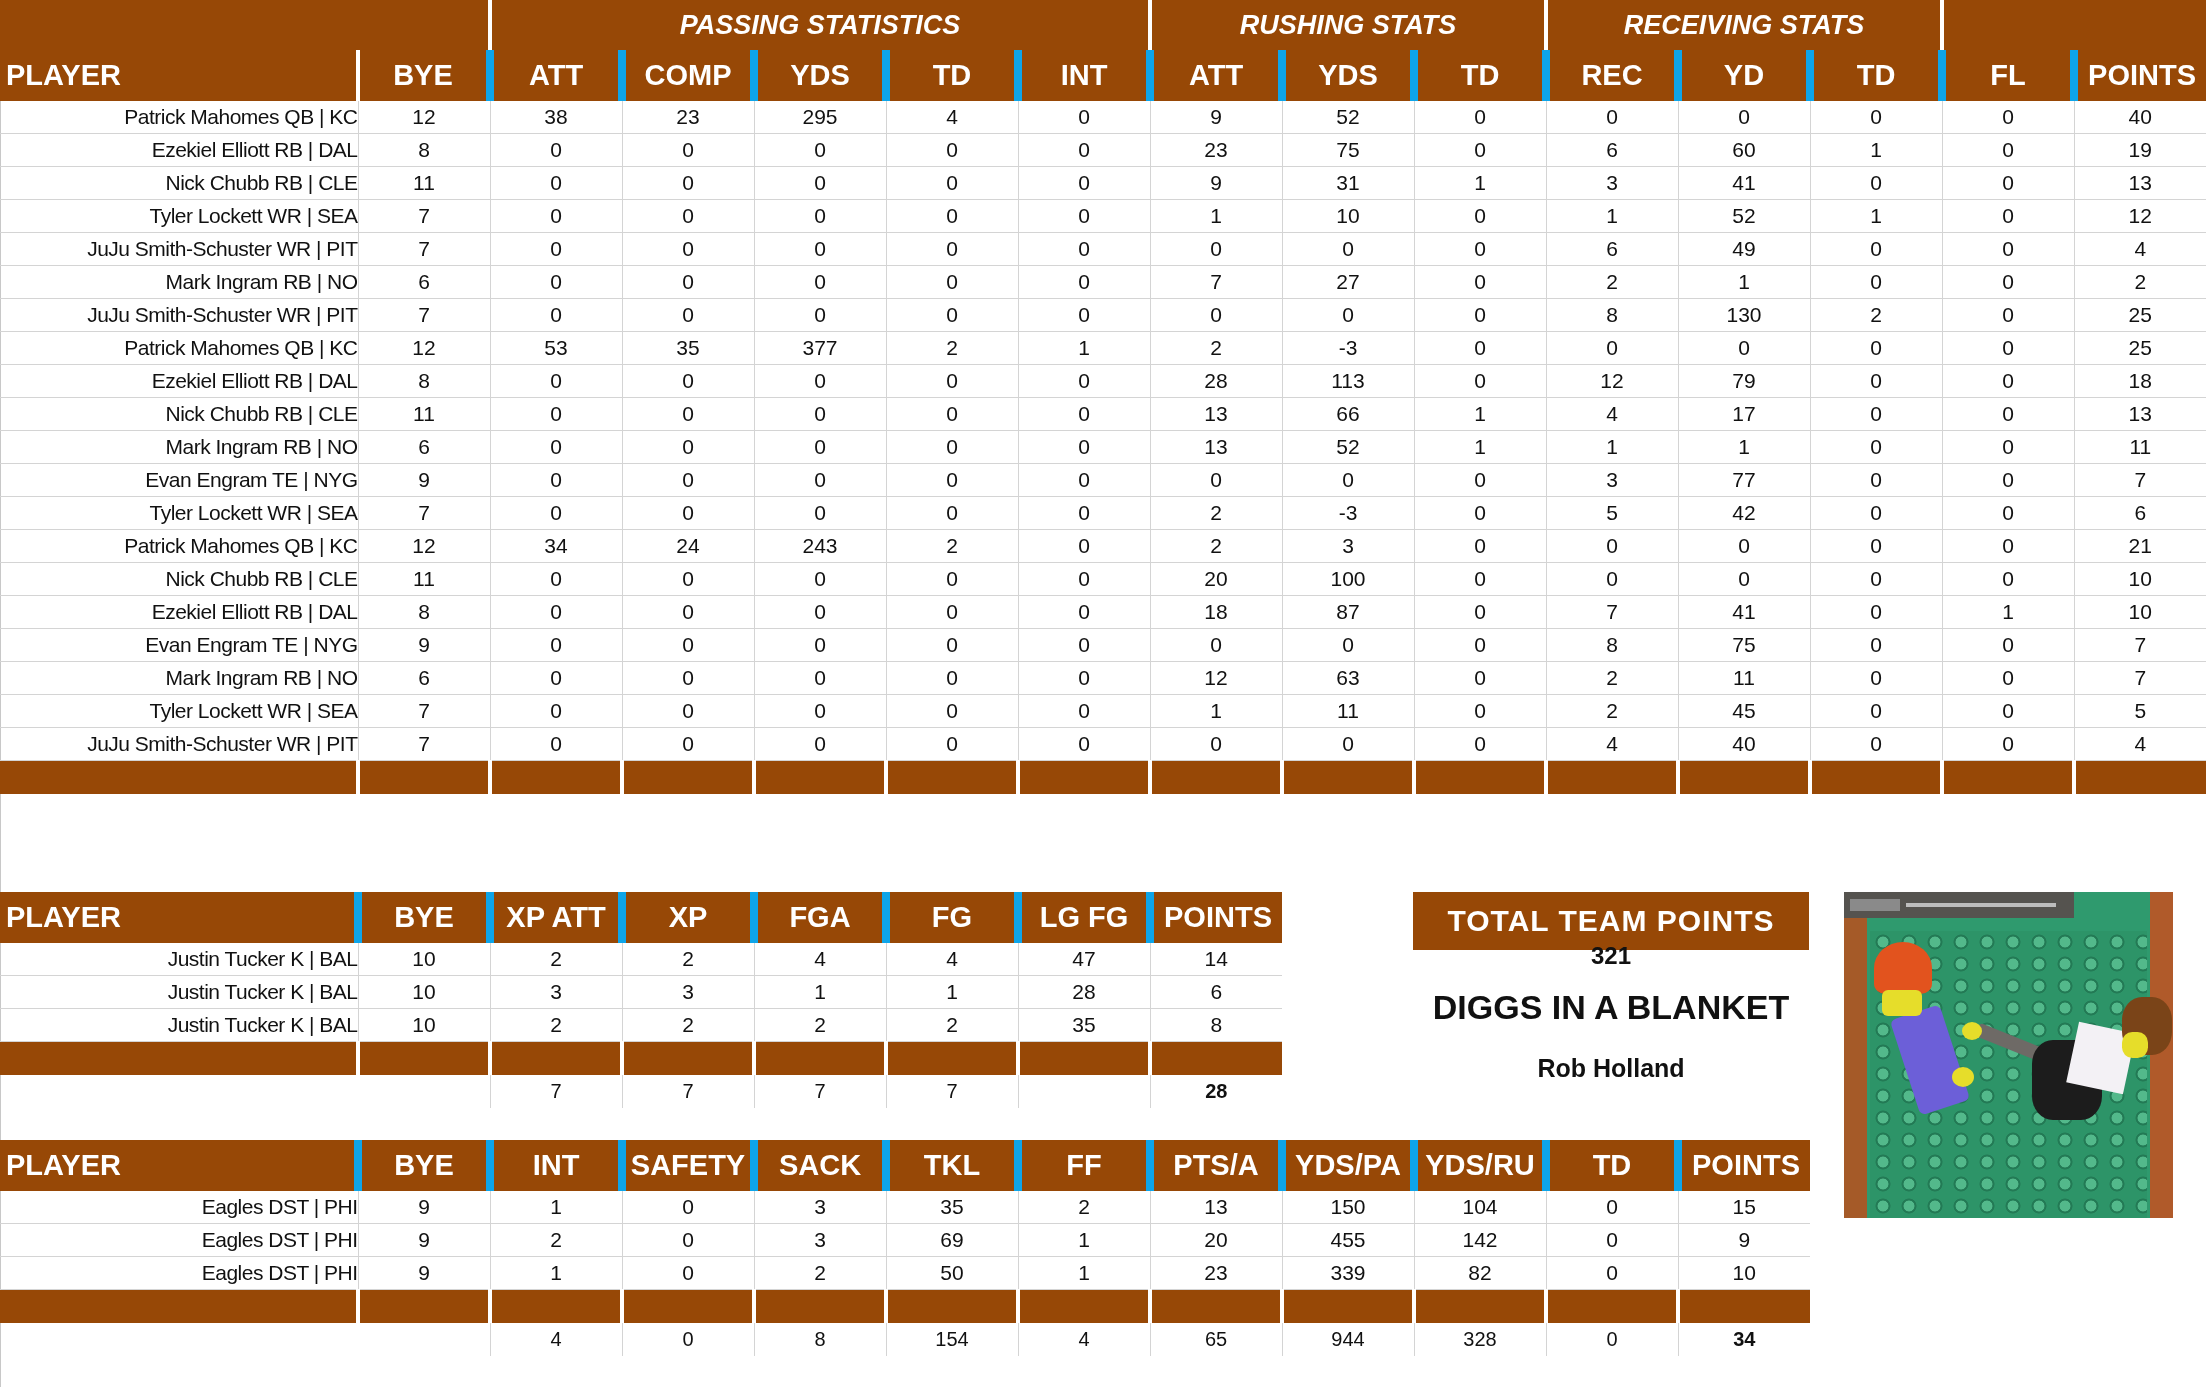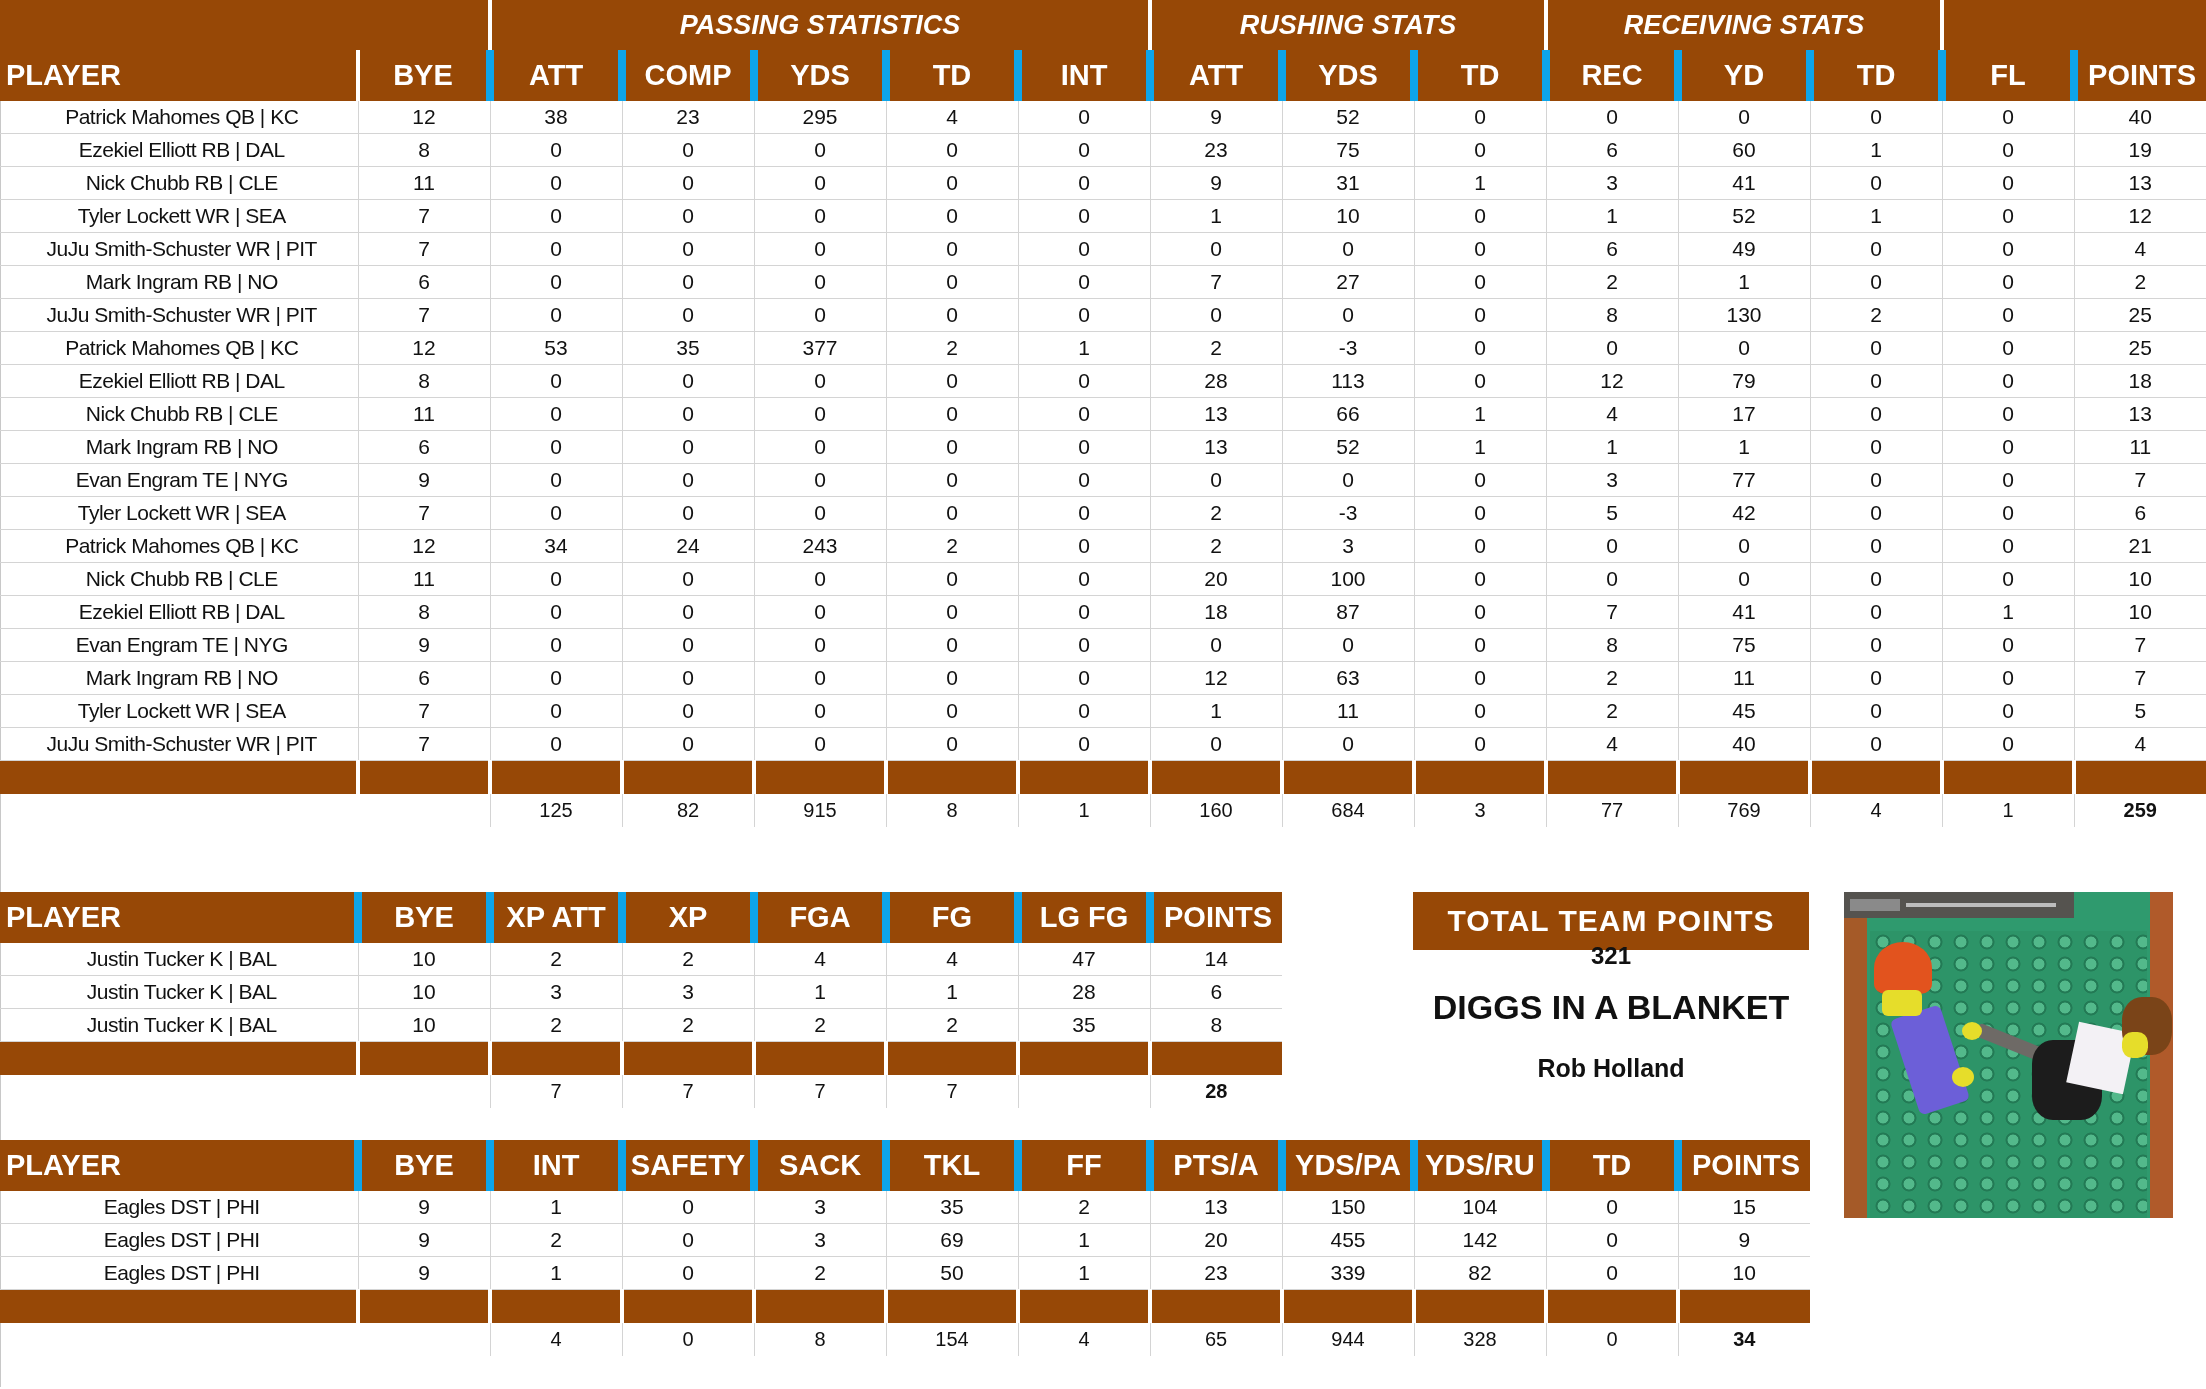--- a/index.html
+++ b/index.html
@@ -12,21 +12,21 @@
   .brown { background:#974806; color:#ffffff; }
   .grp { height:50px; font-weight:bold; font-style:italic; font-size:27px; text-align:center;
          border-left:4px solid #ffffff; vertical-align:middle; }
   .grp.first { border-left:none; }
   .colh { height:51px; font-weight:bold; font-size:29px; text-align:center; vertical-align:middle;
           border-left:8px solid #0ea5e9; }
   .colh.left { text-align:left; padding-left:6px; border-left:none;margin-left:24px; }
   .row td { height:32px; border-bottom:1px solid #d4d4d4; border-left:1px solid #d4d4d4;
             font-family:"Liberation Sans Narrow","Liberation Sans", sans-serif; font-size:21px;
             text-align:center; color:#111; vertical-align:middle; }
-  .row td.name { text-align:center; padding-left:6px; border-left:none; letter-spacing:-0.5px; }
+  .row td.name { text-align:right; padding-left:6px; border-left:none; letter-spacing:-0.5px; }
   .filler td { height:33px; background:#974806; border-left:4px solid #ffffff; }
   .filler td.name { border-left:none; }
   .tot td { height:33px; text-align:center; font-size:20px; color:#111; vertical-align:middle;
             border-left:1px solid #d4d4d4; }
   .tot td.name, .tot td.blank { border-left:none; }
   .tot td.bold { font-weight:bold; }
   .tpbox { position:absolute; left:1413px; top:892px; width:396px; height:58px;
            display:flex; align-items:center; justify-content:center;
            font-weight:bold; font-size:30px; letter-spacing:1px; }
   .tpval { position:absolute; left:1413px; top:942px; width:396px; text-align:center;
@@ -456,37 +456,20 @@
         <td class=""></td>
         <td class=""></td>
         <td class=""></td>
         <td class=""></td>
         <td class=""></td>
         <td class=""></td>
         <td class=""></td>
         <td class=""></td>
         <td class=""></td>
       </tr>
-      <tr class="tot">
-        <td class="name"></td>
-        <td class="blank"></td>
-        <td class="">125</td>
-        <td class="">82</td>
-        <td class="">915</td>
-        <td class="">8</td>
-        <td class="">1</td>
-        <td class="">160</td>
-        <td class="">684</td>
-        <td class="">3</td>
-        <td class="">77</td>
-        <td class="">769</td>
-        <td class="">4</td>
-        <td class="">1</td>
-        <td class=" bold">259</td>
-      </tr>
     </tbody>
 </table>
 
 <table class="tbl" id="kicker" style="top:892px; width:1282px;">
   <colgroup id="k-cols">
       <col style="width: 358px;">
       <col style="width: 132px;">
       <col style="width: 132px;">
       <col style="width: 132px;">
       <col style="width: 132px;">

